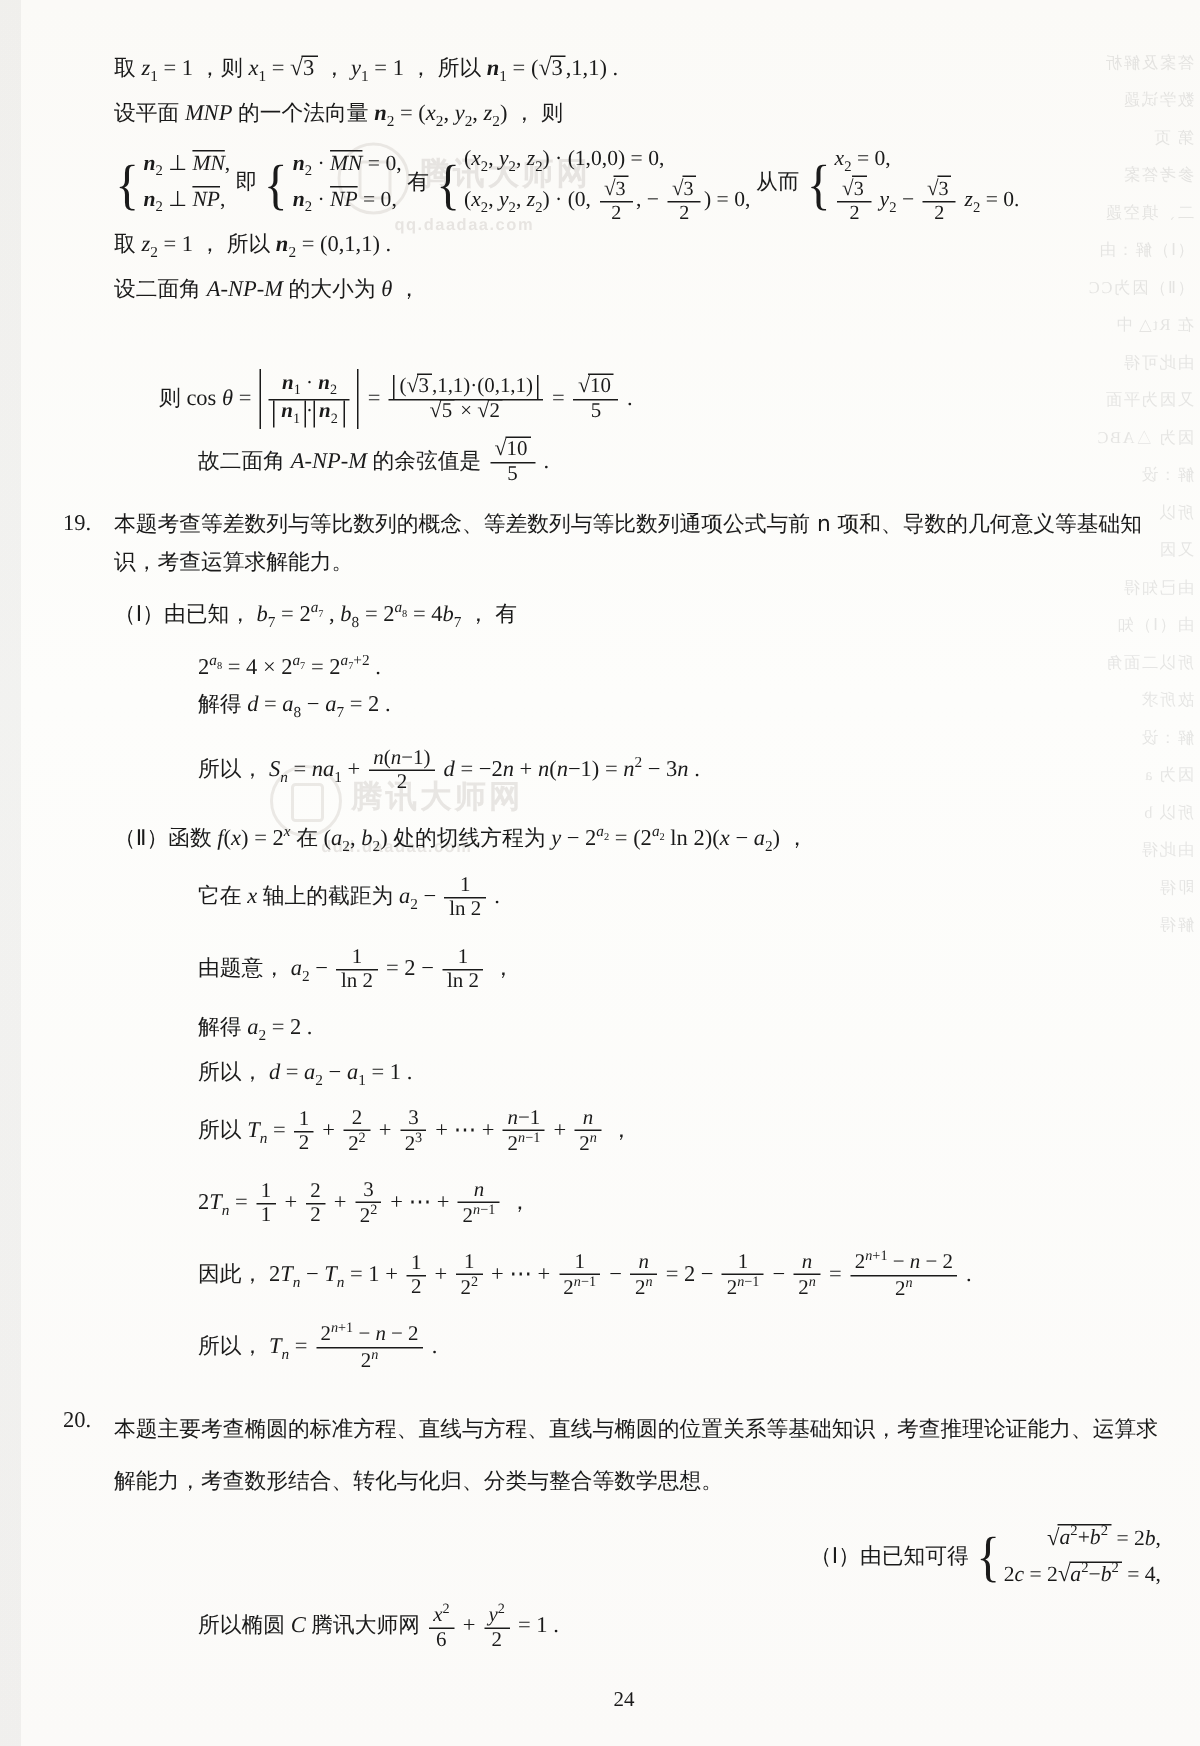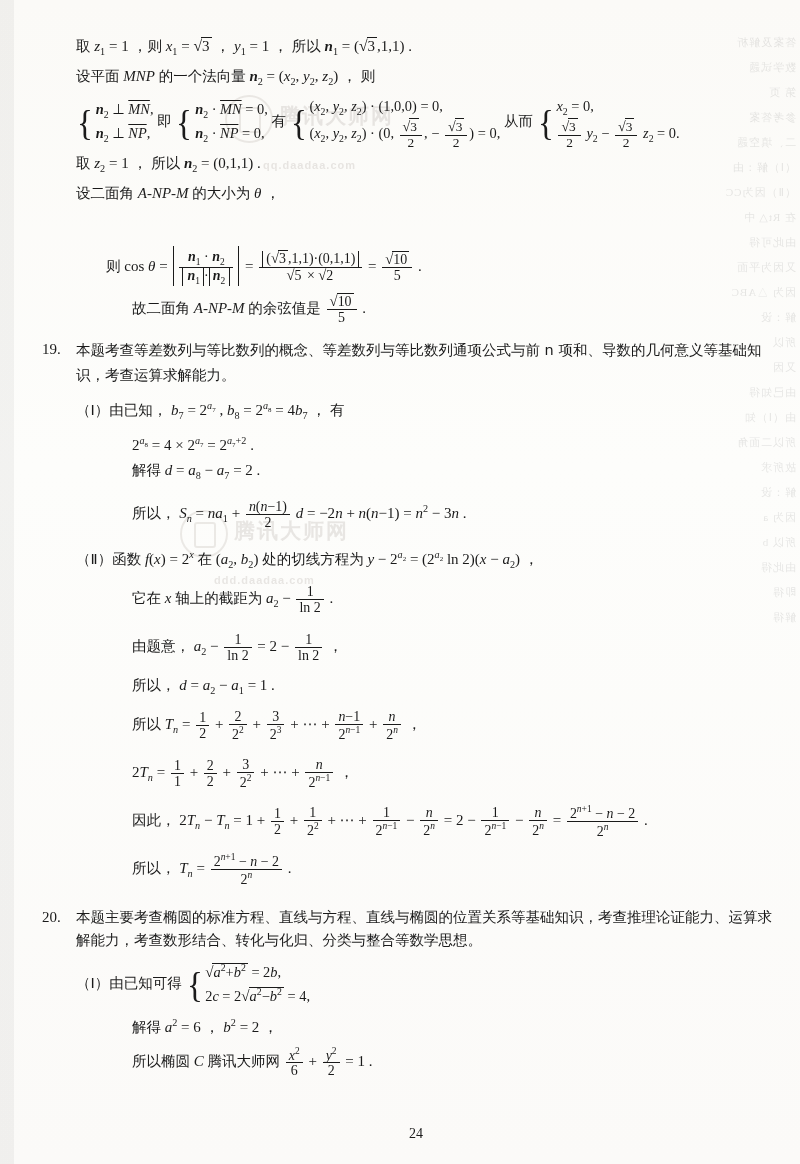--- a/index.html
+++ b/index.html
@@ -92,21 +92,21 @@
   .wm-circle{
     width:44px;height:44px;border-radius:50%;
     border:2px solid #c3bcb6;display:inline-block;
     position:relative;vertical-align:middle;margin-right:6px;
   }
   .wm-circle:after{
     content:"";position:absolute;left:12px;top:10px;width:18px;height:22px;
     border:2px solid #c3bcb6;border-radius:3px;
   }
   .wm-main{font-size:21px;}
-  .wm-sub{font-size:11px;letter-spacing:1px;display:block;text-align:center;margin-top:16px;}
+  .wm-sub{font-size:11px;letter-spacing:1px;display:block;text-align:center;margin-top:1px;}
   .ln.tall2{line-height:40px;}
 </style>
 </head>
 <body>
 
 <div class="page">
 
   <div class="bleed">答案及解析
 数学试题
 第 页
@@ -240,20 +240,23 @@
         </div>
 
         <div class="ln indent2 tall2">
           <span class="cjk">它在</span> <i class="m">x</i> <span class="cjk">轴上的截距为</span> <i class="m">a</i><span class="dn">2</span> − <span class="frac"><span class="t">1</span><span class="b">ln 2</span></span> .
         </div>
 
         <div class="ln indent2 tall2">
           <span class="cjk">由题意，</span> <i class="m">a</i><span class="dn">2</span> − <span class="frac"><span class="t">1</span><span class="b">ln 2</span></span> = 2 − <span class="frac"><span class="t">1</span><span class="b">ln 2</span></span> ，
         </div>
 
+        <div class="ln indent2">
+          <span class="cjk">解得</span> <i class="m">a</i><span class="dn">2</span> = 2 .
+        </div>
 
         <div class="ln indent2">
           <span class="cjk">所以，</span> <i class="m">d</i> = <i class="m">a</i><span class="dn">2</span> − <i class="m">a</i><span class="dn">1</span> = 1 .
         </div>
 
 
         <div class="ln indent2 tall2">
           <span class="cjk">所以</span> <i class="m">T<span class="dn">n</span></i> = <span class="frac"><span class="t">1</span><span class="b">2</span></span> + <span class="frac"><span class="t">2</span><span class="b">2<span class="up">2</span></span></span> + <span class="frac"><span class="t">3</span><span class="b">2<span class="up">3</span></span></span> + ⋯ + <span class="frac"><span class="t"><i class="m">n</i>−1</span><span class="b">2<span class="up"><i class="m">n</i>−1</span></span></span> + <span class="frac"><span class="t"><i class="m">n</i></span><span class="b">2<span class="up"><i class="m">n</i></span></span></span> ，
         </div>
 
@@ -268,36 +271,33 @@
         <div class="ln indent2 tall2">
           <span class="cjk">所以，</span> <i class="m">T<span class="dn">n</span></i> = <span class="frac"><span class="t">2<span class="up"><i class="m">n</i>+1</span> − <i class="m">n</i> − 2</span><span class="b">2<span class="up"><i class="m">n</i></span></span></span> .
         </div>
 
       </div>
     </div>
 
     <div class="row" style="margin-top:10px;">
       <div class="num">20.</div>
       <div class="body">
-        <div class="ln wrap cjk" style="line-height:23px;">本题主要考查椭圆的标准方程、直线与方程、直线与椭圆的位置关系等基础知识，考查推理论证能力、运算求解能力，考查数形结合、转化与化归、分类与整合等数学思想。</div>
-
-        <div class="ln tall2" style="margin-top:8px;">
+        <div class="ln wrap cjk" style="line-height:35px;">本题主要考查椭圆的标准方程、直线与方程、直线与椭圆的位置关系等基础知识，考查推理论证能力、运算求解能力，考查数形结合、转化与化归、分类与整合等数学思想。</div>
+
+        <div class="ln tall2" style="margin-top:8px;text-align:right;">
           <span class="cjk">（Ⅰ）</span><span class="cjk">由已知可得</span>
           <span class="brace">
               <span class="bar">{</span>
               <span class="stack">
                 <div><span class="sqrt"><span class="rad">√</span><span class="arg"><i class="m">a</i><span class="up">2</span>+<i class="m">b</i><span class="up">2</span></span></span> = 2<i class="m">b</i>,</div>
                 <div>2<i class="m">c</i> = 2<span class="sqrt"><span class="rad">√</span><span class="arg"><i class="m">a</i><span class="up">2</span>−<i class="m">b</i><span class="up">2</span></span></span> = 4,</div>
               </span>
             </span>
         </div>
 
-        <div class="ln indent2">
-          <span class="cjk">解得</span> <i class="m">a</i><span class="up">2</span> = 6 ， <i class="m">b</i><span class="up">2</span> = 2 ，
-        </div>
 
         <div class="ln indent2 tall2">
           <span class="cjk">所以椭圆</span> <i class="m">C</i> <span class="cjk">腾讯大师网</span> <span class="frac"><span class="t"><i class="m">x</i><span class="up">2</span></span><span class="b">6</span></span> + <span class="frac"><span class="t"><i class="m">y</i><span class="up">2</span></span><span class="b">2</span></span> = 1 .
         </div>
 
       </div>
     </div>
 
   </div>
 

